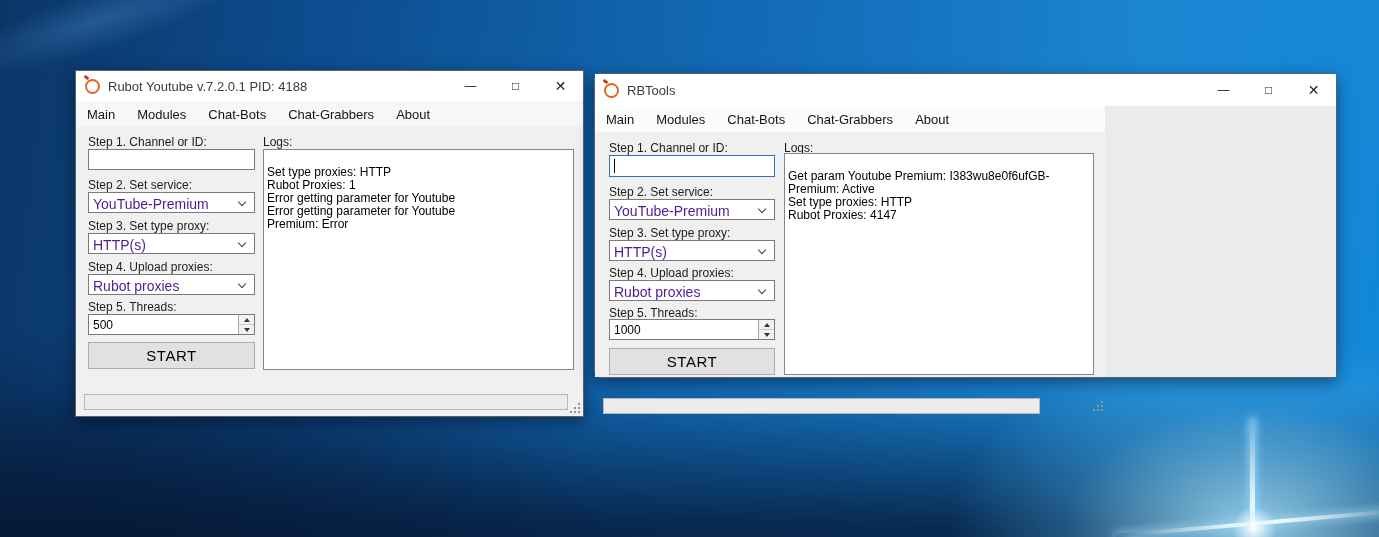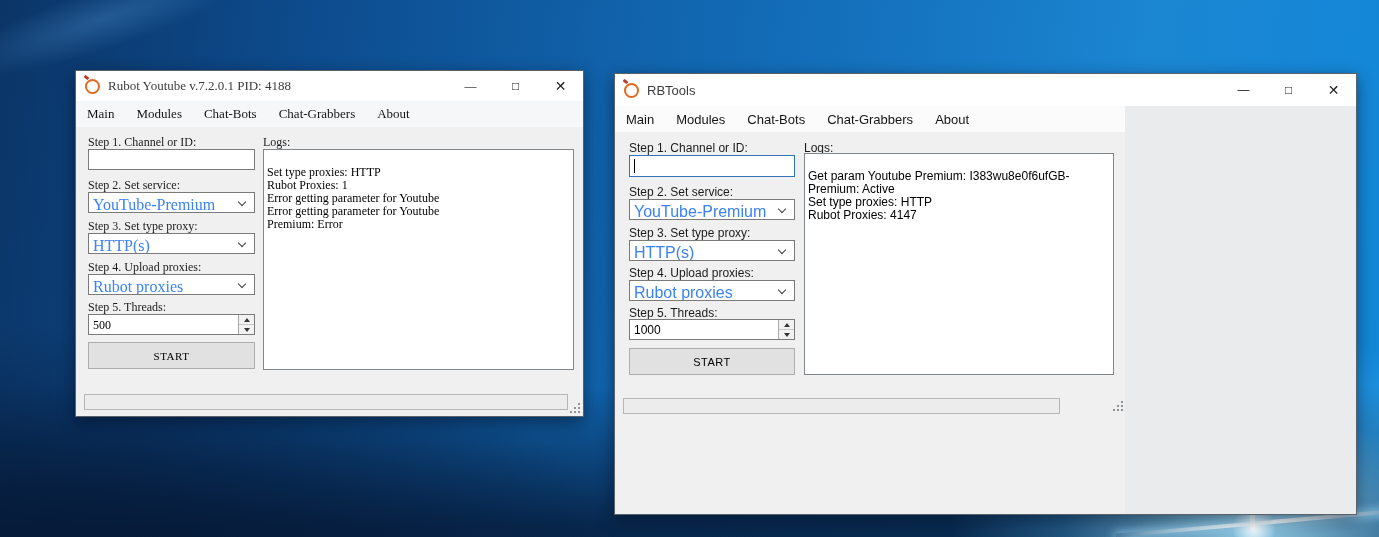--- a/index.html
+++ b/index.html
@@ -31,22 +31,22 @@
     position:absolute; left:1233px; top:507px; width:42px; height:42px; border-radius:50%;
     background:radial-gradient(circle, rgba(255,255,255,0.95), rgba(210,240,255,0.35) 55%, rgba(210,240,255,0) 75%);
   }
   .beam-top-left {
     position:absolute; left:-60px; top:-10px; width:320px; height:60px; transform:rotate(-18deg);
     background:radial-gradient(closest-side, rgba(90,160,220,0.30), rgba(90,160,220,0) 100%);
   }
 
   
   .window { position:absolute; background:#f0f0f0; border:1px solid #5a6168; box-shadow:0 5px 16px rgba(0,4,18,0.45); }
-  #win1 { left:75px; top:70px; width:509px; height:347px;font-family:Liberation Serif, serif; }
-  #win2 { left:614px; top:73px; width:743px; height:442px; }
+  #win1 { left:75px; top:70px; width:509px; height:347px; }
+  #win2 { left:594px; top:73px; width:743px; height:305px;border-radius:7px; }
 
   .titlebar { position:absolute; left:0; right:0; top:0; height:30px; background:#ffffff; display:flex; align-items:center; }
   #win2 .titlebar { height:32px; }
   .app-icon { position:relative; width:15px; height:15px; margin-left:9px; border:2px solid #e06a1f; border-radius:50%; flex:0 0 auto; }
   .app-icon::before { content:""; position:absolute; left:-3px; top:-5px; width:5px; height:3px; background:#bf3a2b; border-radius:1px; transform:rotate(38deg); }
   .title-text { margin-left:8px; font-size:13px; color:#3c3c3c; white-space:nowrap; }
   .winbtns { position:absolute; right:0; top:0; height:100%; display:flex; }
   .winbtn { width:45px; height:100%; display:flex; align-items:center; justify-content:center; color:#1f1f1f; }
   .winbtn span { font-size:12px; }
   .winbtn.close span { font-size:14px; }
@@ -58,32 +58,32 @@
   .client { position:absolute; left:0; top:56px; right:0; bottom:0; background:#f0f0f0; }
   #win2 .client { top:58px; right:auto; width:510px; }
   .client-filler { position:absolute; left:510px; top:32px; right:0; bottom:0; background:#eaebec; }
 
   .fieldlabel { position:absolute; font-size:12px; color:#1b1b1b; white-space:nowrap; }
   .textbox { position:absolute; background:#fff; border:1px solid #7a7a7a; font-size:12px; padding:2px 4px; overflow:hidden; white-space:nowrap; }
   .textbox.focused { border:1px solid #3573b9; }
   .caret { position:absolute; left:4px; top:3px; width:1px; height:14px; background:#000; }
 
   .combo { position:absolute; background:#fff; border:1px solid #7a7a7a; overflow:hidden; }
-  .combo .val { position:absolute; left:4px; top:3px; font-size:16px; color:#3b82f6; white-space:nowrap; }
+  .combo .val { position:absolute; left:4px; top:3px; font-size:14px; color:#4c1d95; white-space:nowrap; }
   .combo .chev { position:absolute; right:9px; top:6px; width:6px; height:6px; border-right:1px solid #3f3f3f; border-bottom:1px solid #3f3f3f; transform:rotate(45deg); }
 
   .numeric { position:absolute; background:#fff; border:1px solid #7a7a7a; overflow:hidden; }
   .numeric .val { position:absolute; left:4px; top:3px; font-size:12px; color:#000; }
   .spinner { position:absolute; right:0; top:0; bottom:0; width:16px; border-left:1px solid #a8a8a8; display:flex; flex-direction:column; }
   .spin-btn { flex:1; background:#f2f2f2; display:flex; align-items:center; justify-content:center; }
   .spin-btn:first-child { border-bottom:1px solid #c9c9c9; }
   .tri-up { width:0; height:0; border-left:3px solid transparent; border-right:3px solid transparent; border-bottom:4px solid #353535; }
   .tri-down { width:0; height:0; border-left:3px solid transparent; border-right:3px solid transparent; border-top:4px solid #353535; }
 
-  .start-btn { position:absolute; background:#e1e1e1; border:1px solid #adadad; display:flex; align-items:center; justify-content:center; font-size:11px; color:#000; letter-spacing:0.5px; }
+  .start-btn { position:absolute; background:#e1e1e1; border:1px solid #adadad; display:flex; align-items:center; justify-content:center; font-size:15px; color:#000; letter-spacing:0.5px; }
 
   .logs-box { position:absolute; background:#fff; border:1px solid #82878c; padding:16px 3px; overflow:hidden; }
   .log-line { font-size:12px; line-height:13px; color:#000; white-space:nowrap; }
 
   .bottombar { position:absolute; background:#ececec; border:1px solid #b6b6b6; }
   .grip { position:absolute; width:11px; height:11px; }
   .grip::before { content:""; position:absolute; right:0; bottom:0; width:2px; height:2px; background:#8f9297;
     box-shadow:-4px 0 0 #8f9297, -8px 0 0 #8f9297, 0 -4px 0 #8f9297, -4px -4px 0 #8f9297, 0 -8px 0 #8f9297; }
 
   

